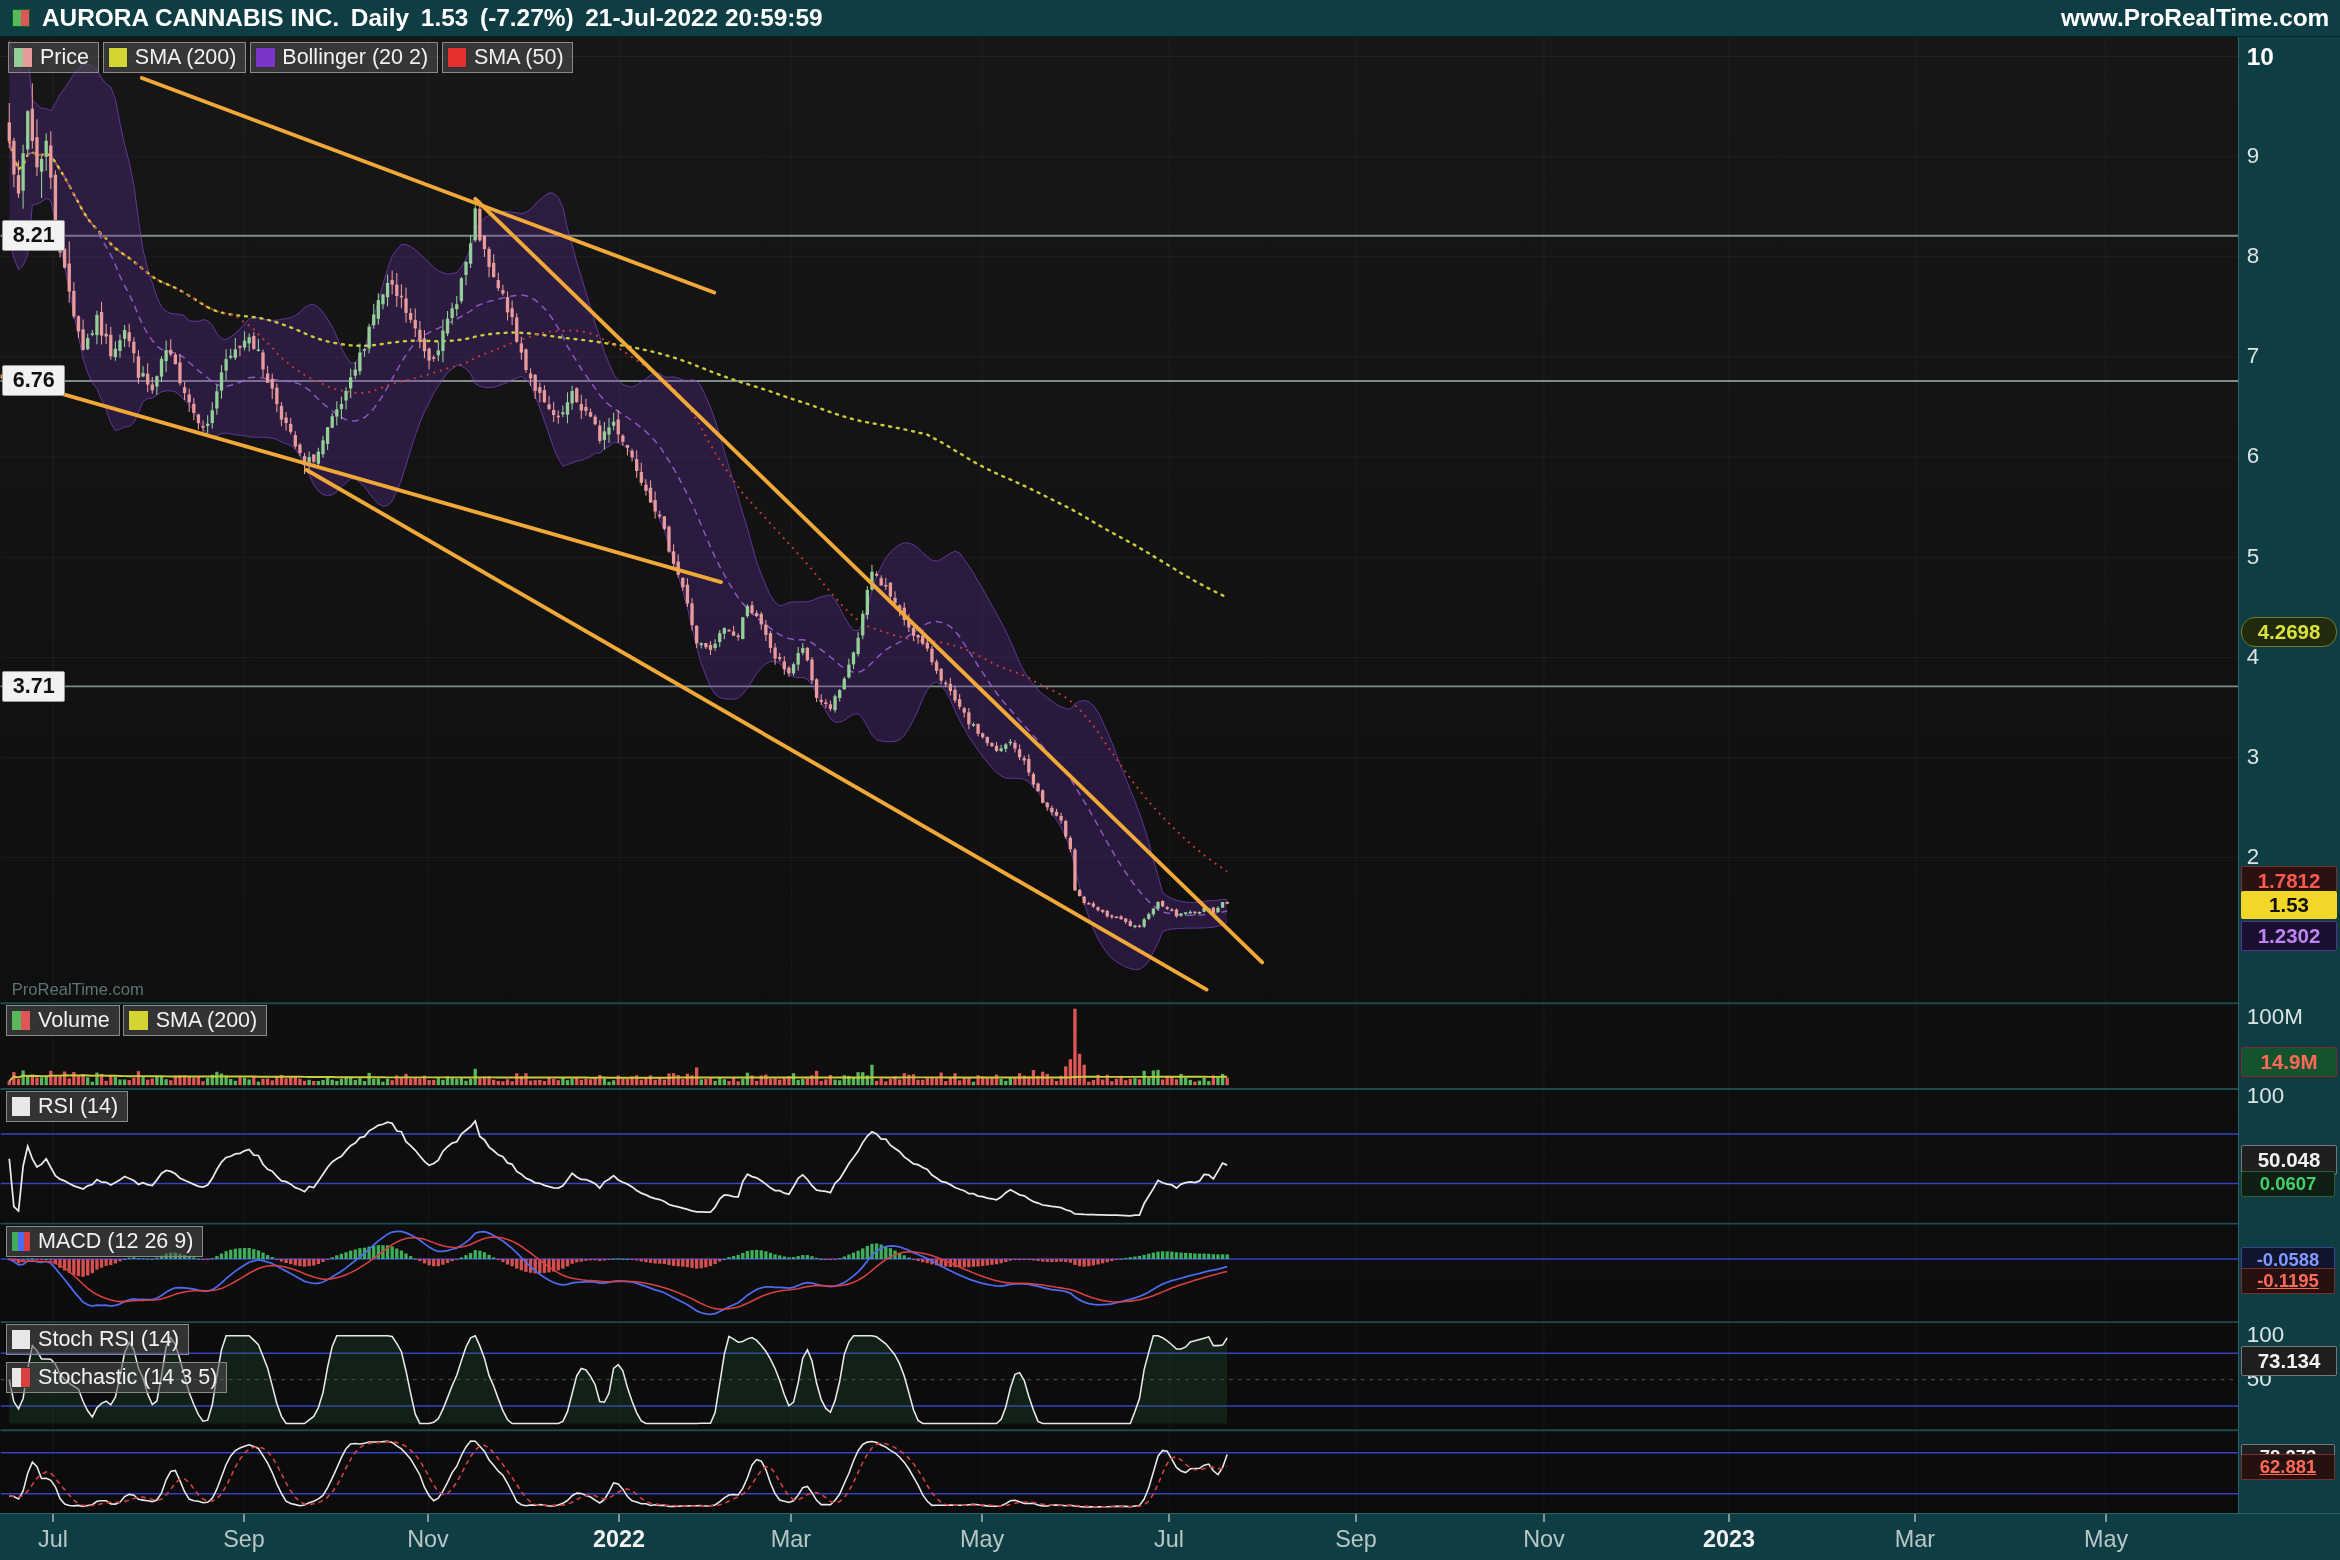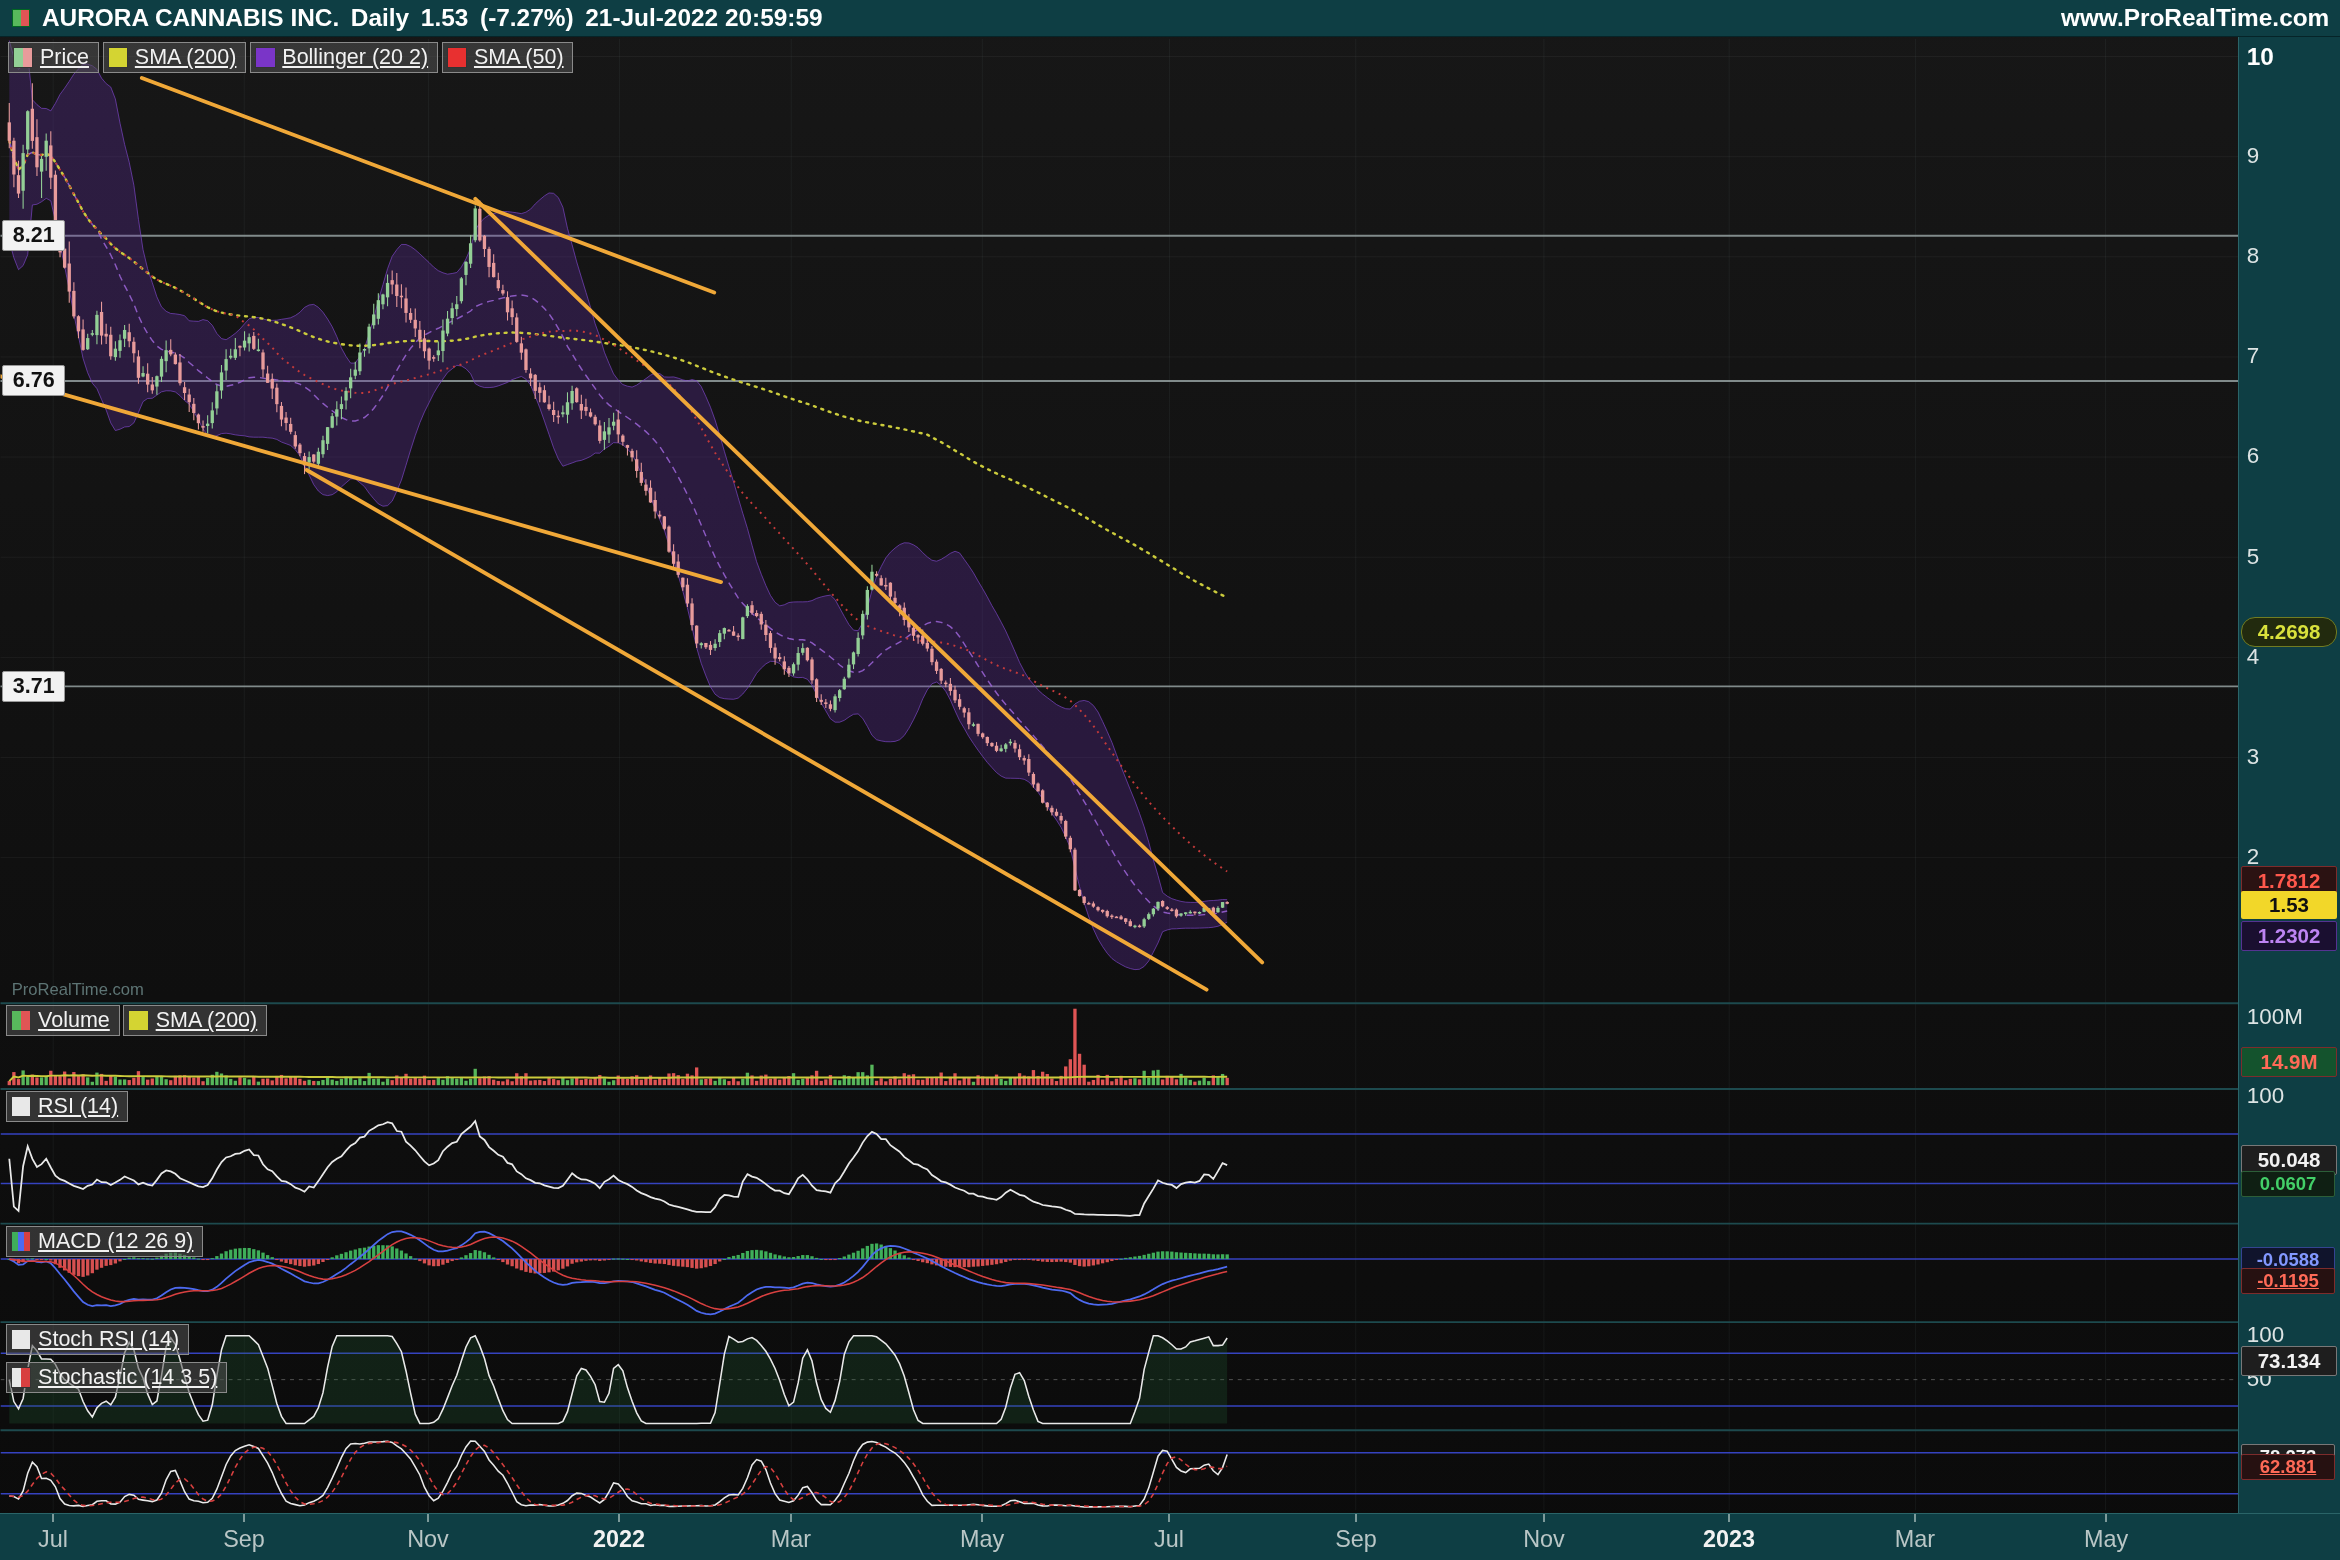--- a/index.html
+++ b/index.html
@@ -45,21 +45,21 @@
   .legend{position:absolute;display:flex;gap:3.9px;z-index:3;}
   #legend-price{left:7.8px;top:42px;}
   #legend-vol{left:5.9px;top:1005px;}
   #legend-rsi{left:5.9px;top:1091px;}
   #legend-macd{left:5.9px;top:1226px;}
   #legend-srsi{left:5.9px;top:1324px;}
   #legend-sto{left:5.9px;top:1362px;}
   .lg-item{display:flex;align-items:center;gap:6.8px;background:rgba(82,82,82,0.55);
     border:1px solid #8a8a8a;padding:2px 8.8px 2px 3.9px;}
   .lg-ic{width:18.5px;height:18.5px;border:1px solid #333;display:inline-block;}
-  .lg-lb{color:#f2f2f2;font-size:21.5px;white-space:nowrap;text-decoration:underline;}
+  .lg-lb{color:#f2f2f2;font-size:21.5px;white-space:nowrap;}
 
   #watermark{position:absolute;left:11.7px;top:980px;color:#5d7474;font-size:16.6px;z-index:2;}
 </style>
 </head>
 <body>
 
 <div id="app">
   <div id="chart-root">
     <svg id="chart-svg" width="2341" height="1560" viewBox="0 0 2400 1600">
         <defs>

